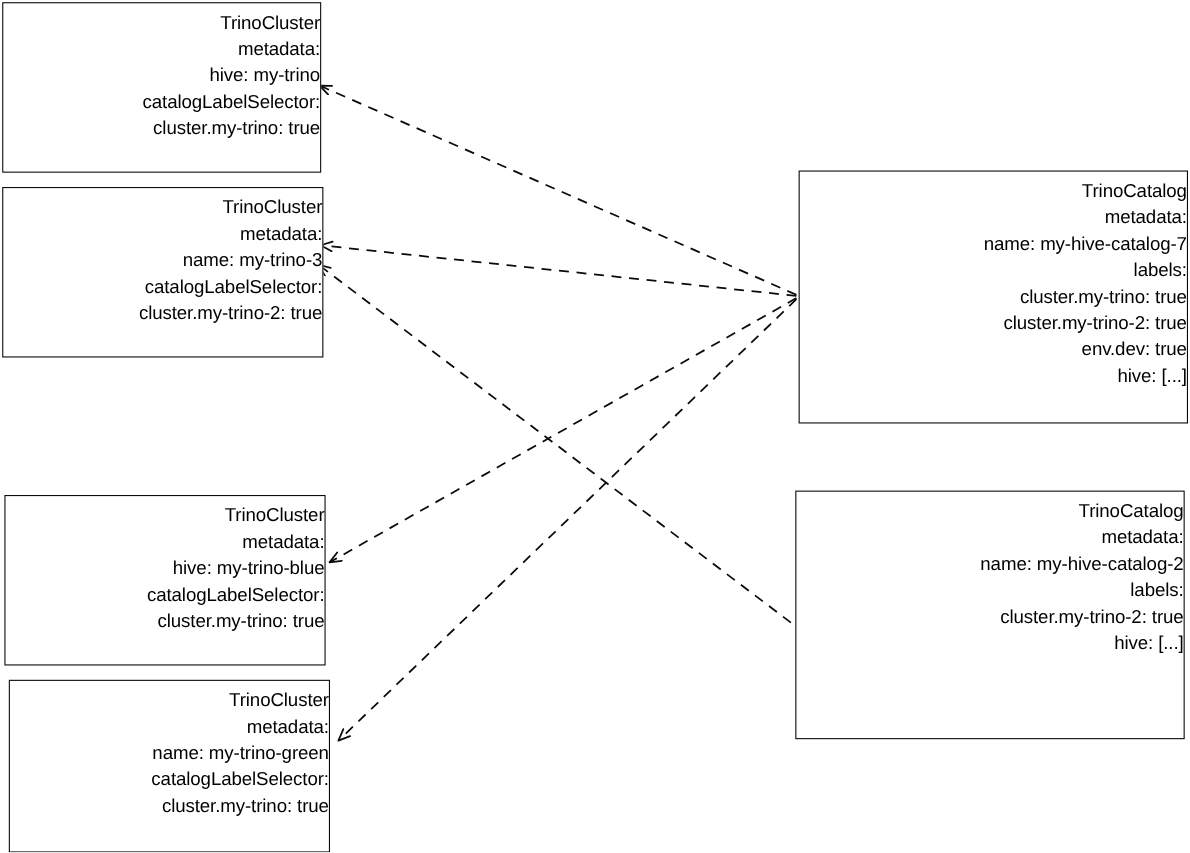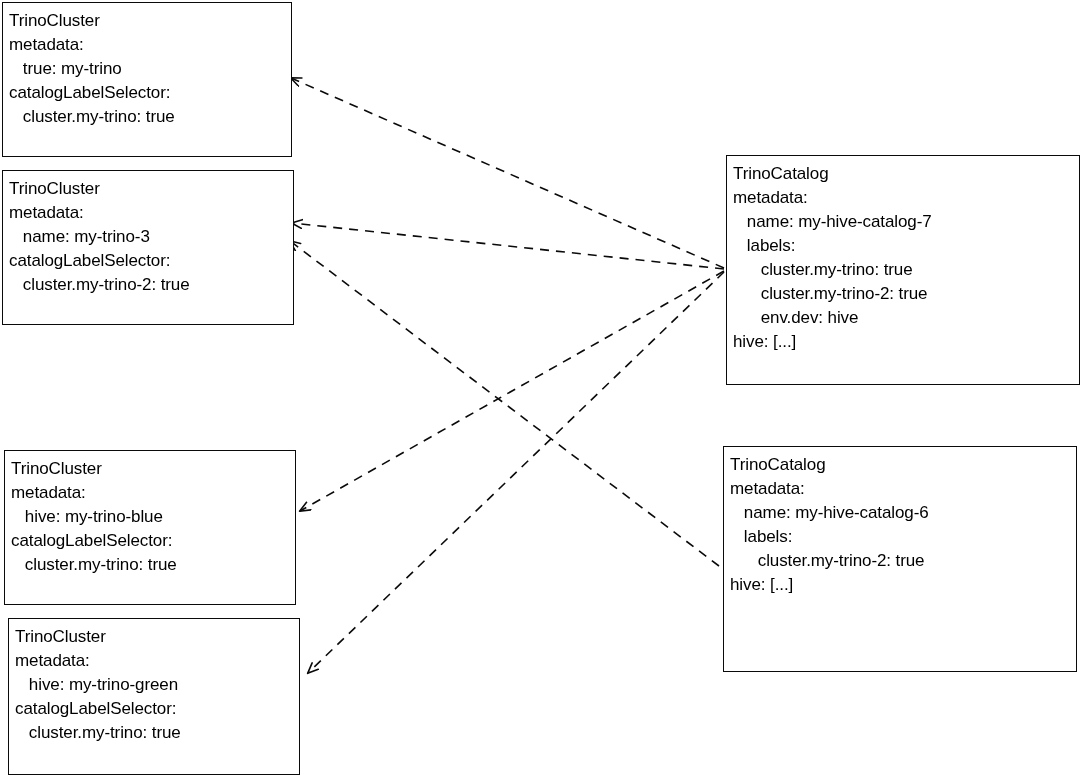--- a/index.html
+++ b/index.html
@@ -15,20 +15,21 @@
     overflow: hidden;
     font-family: "Liberation Sans", sans-serif;
   }
   .node {
     position: absolute;
     box-sizing: border-box;
     background: #ffffff;
     border: 1.6px solid #0a0a0a;
     padding: 6px 0 0 6px;
     z-index: 2;
+    text-align: right;
   }
   .node .line {
     font-size: 17px;
     line-height: 24px;
     color: #000000;
     white-space: pre;
     letter-spacing: -0.1px;
   }
   #edges {
     position: absolute;
@@ -57,58 +58,58 @@
         <line x1="724" y1="271" x2="300" y2="511" stroke="#0a0a0a" stroke-width="1.6" stroke-dasharray="9 7" marker-end="url(#ah)"></line>
         <line x1="724" y1="272" x2="308" y2="673" stroke="#0a0a0a" stroke-width="1.6" stroke-dasharray="9 7" marker-end="url(#ah)"></line>
         <line x1="719" y1="566" x2="290" y2="241" stroke="#0a0a0a" stroke-width="1.6" stroke-dasharray="9 7" marker-end="url(#ah)"></line>
       </g>
   </svg>
 
   <div id="node-layer">
       <div class="node" style="left: 2px; top: 2px; width: 290px; height: 155px; border-color: rgb(10, 10, 10);">
         <div class="line">TrinoCluster</div>
         <div class="line">metadata:</div>
-        <div class="line">   true: my-trino</div>
+        <div class="line">   hive: my-trino</div>
         <div class="line">catalogLabelSelector:</div>
         <div class="line">   cluster.my-trino: true</div>
       </div>
       <div class="node" style="left: 2px; top: 170px; width: 292px; height: 155px; border-color: rgb(10, 10, 10);">
         <div class="line">TrinoCluster</div>
         <div class="line">metadata:</div>
         <div class="line">   name: my-trino-3</div>
         <div class="line">catalogLabelSelector:</div>
         <div class="line">   cluster.my-trino-2: true</div>
       </div>
       <div class="node" style="left: 4px; top: 450px; width: 292px; height: 155px; border-color: rgb(10, 10, 10);">
         <div class="line">TrinoCluster</div>
         <div class="line">metadata:</div>
         <div class="line">   hive: my-trino-blue</div>
         <div class="line">catalogLabelSelector:</div>
         <div class="line">   cluster.my-trino: true</div>
       </div>
       <div class="node" style="left: 8px; top: 618px; width: 292px; height: 157px; border-color: rgb(10, 10, 10);">
         <div class="line">TrinoCluster</div>
         <div class="line">metadata:</div>
-        <div class="line">   hive: my-trino-green</div>
+        <div class="line">   name: my-trino-green</div>
         <div class="line">catalogLabelSelector:</div>
         <div class="line">   cluster.my-trino: true</div>
       </div>
       <div class="node" style="left: 726px; top: 155px; width: 354px; height: 230px; border-color: rgb(10, 10, 10);">
         <div class="line">TrinoCatalog</div>
         <div class="line">metadata:</div>
         <div class="line">   name: my-hive-catalog-7</div>
         <div class="line">   labels:</div>
         <div class="line">      cluster.my-trino: true</div>
         <div class="line">      cluster.my-trino-2: true</div>
-        <div class="line">      env.dev: hive</div>
+        <div class="line">      env.dev: true</div>
         <div class="line">hive: [...]</div>
       </div>
       <div class="node" style="left: 723px; top: 446px; width: 354px; height: 226px; border-color: rgb(10, 10, 10);">
         <div class="line">TrinoCatalog</div>
         <div class="line">metadata:</div>
-        <div class="line">   name: my-hive-catalog-6</div>
+        <div class="line">   name: my-hive-catalog-2</div>
         <div class="line">   labels:</div>
         <div class="line">      cluster.my-trino-2: true</div>
         <div class="line">hive: [...]</div>
       </div>
     </div>
 
 </div>
 
 </body></html>

